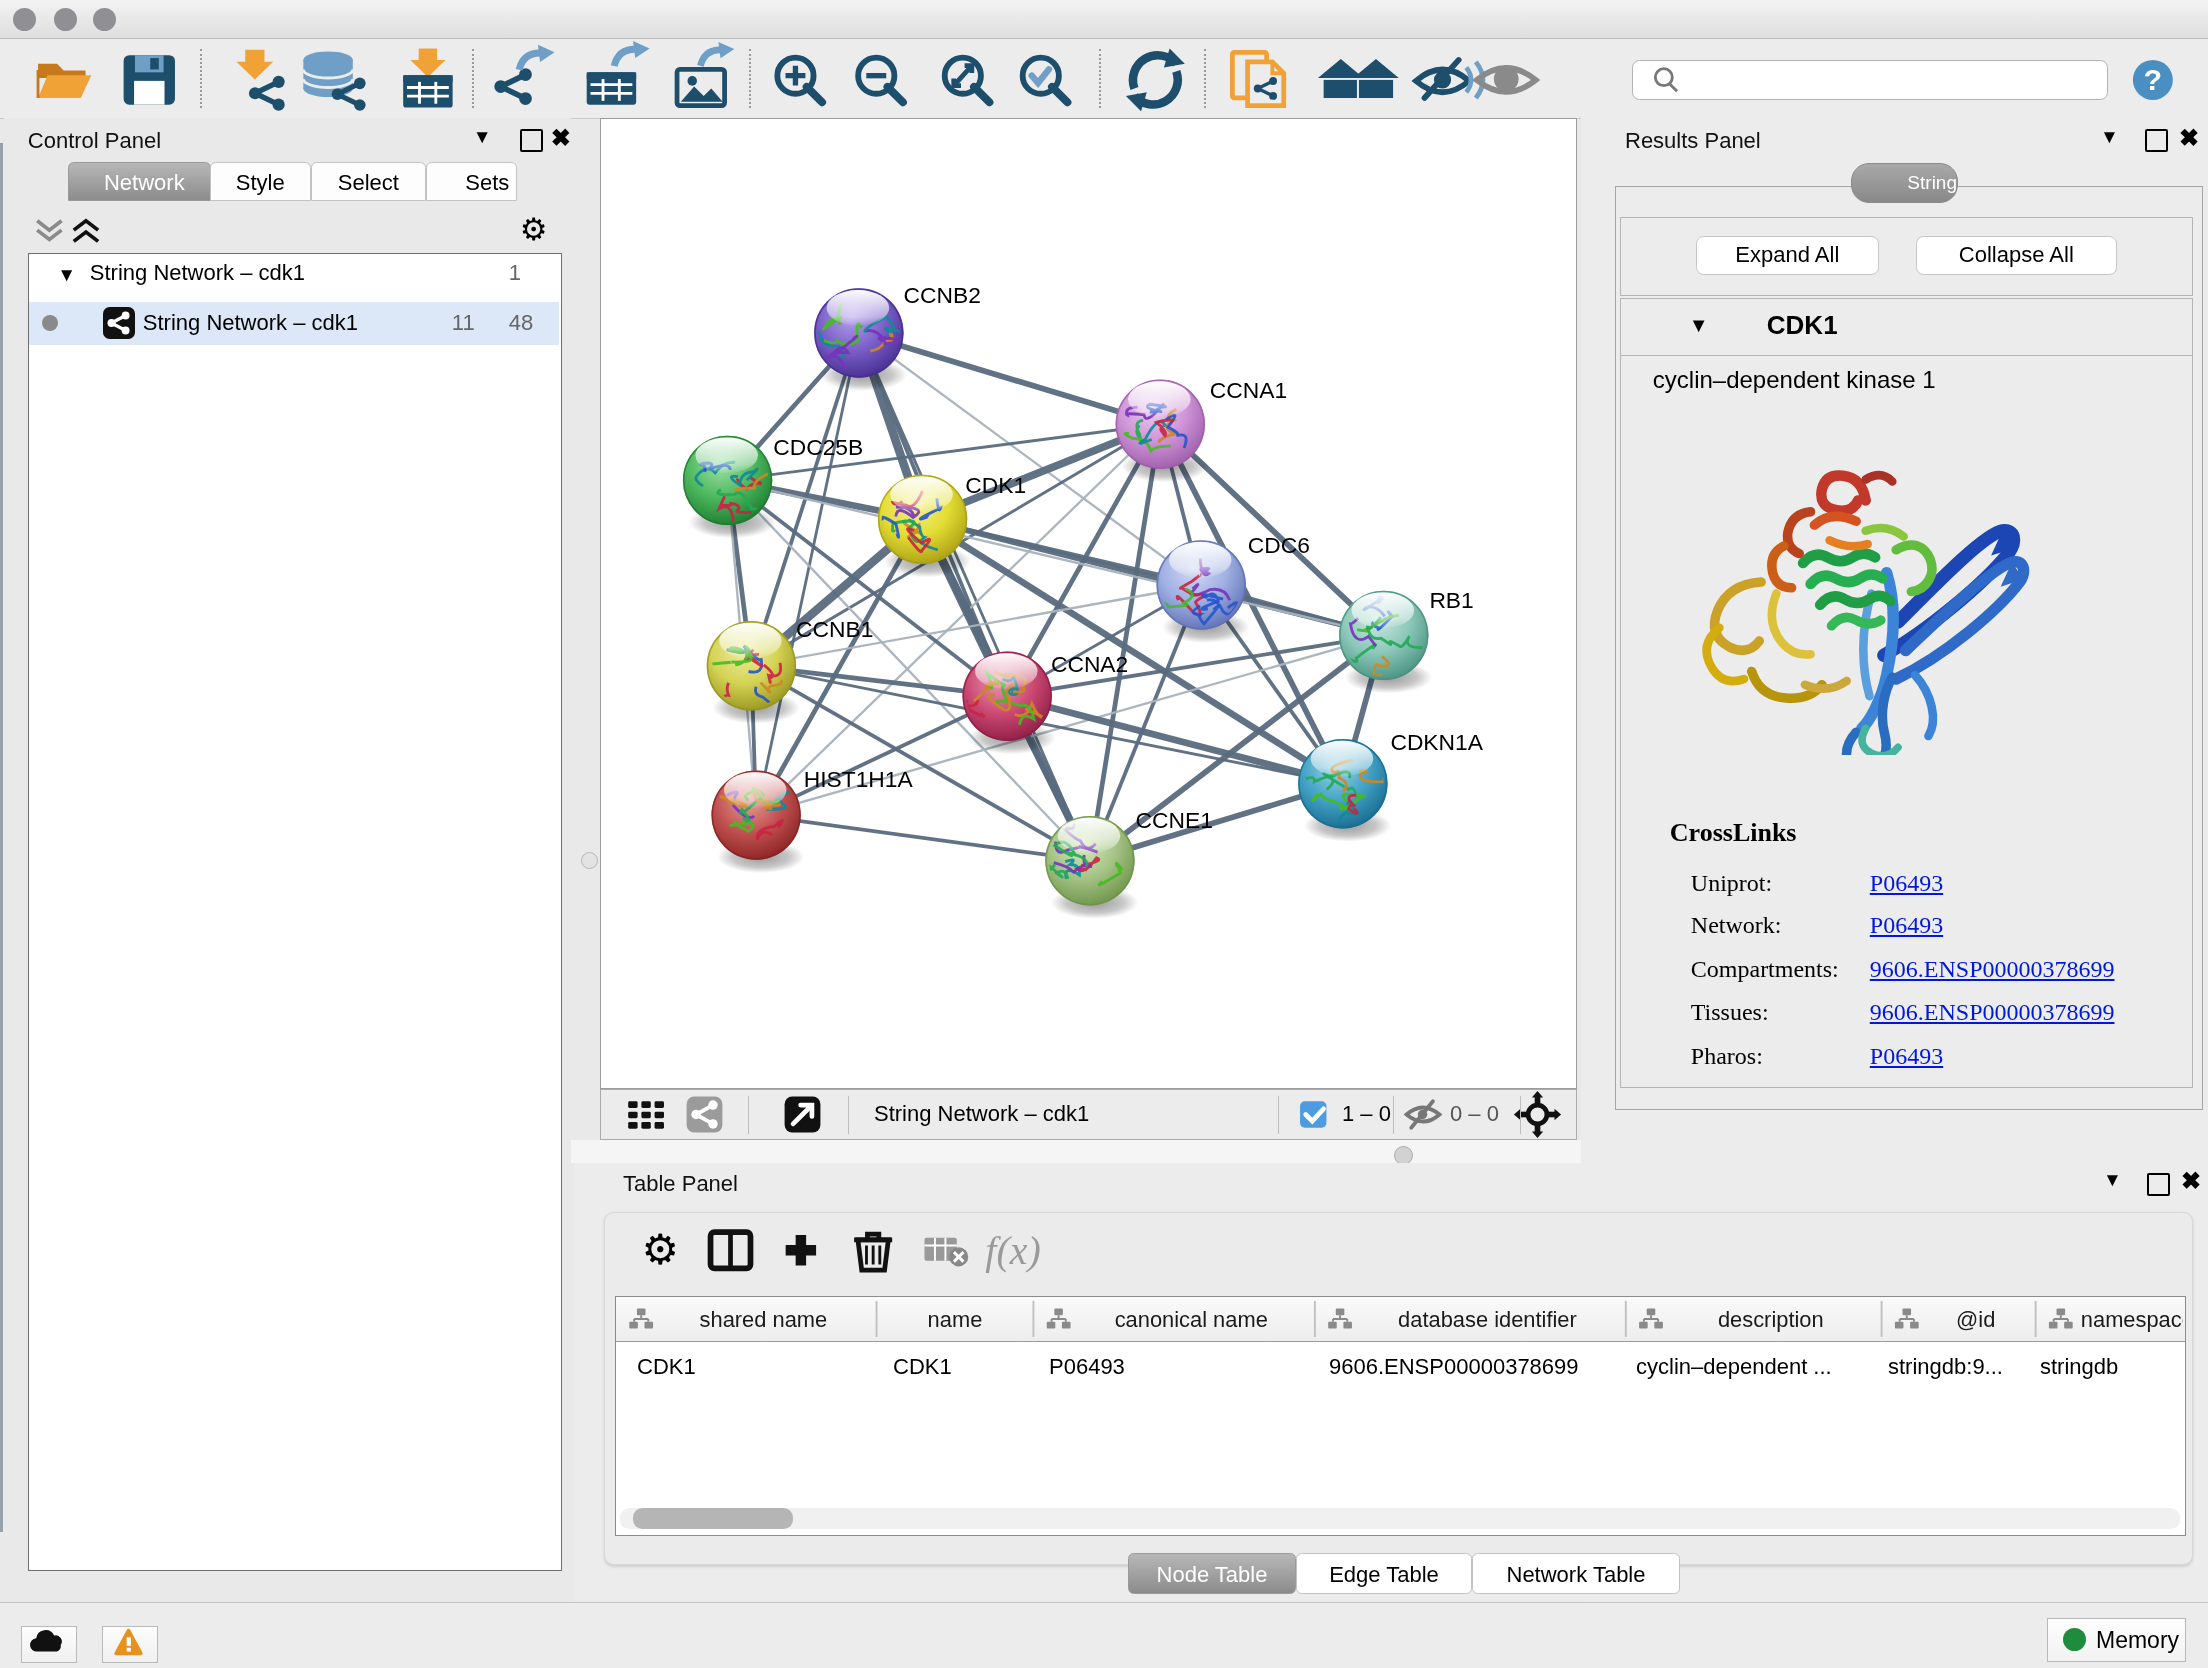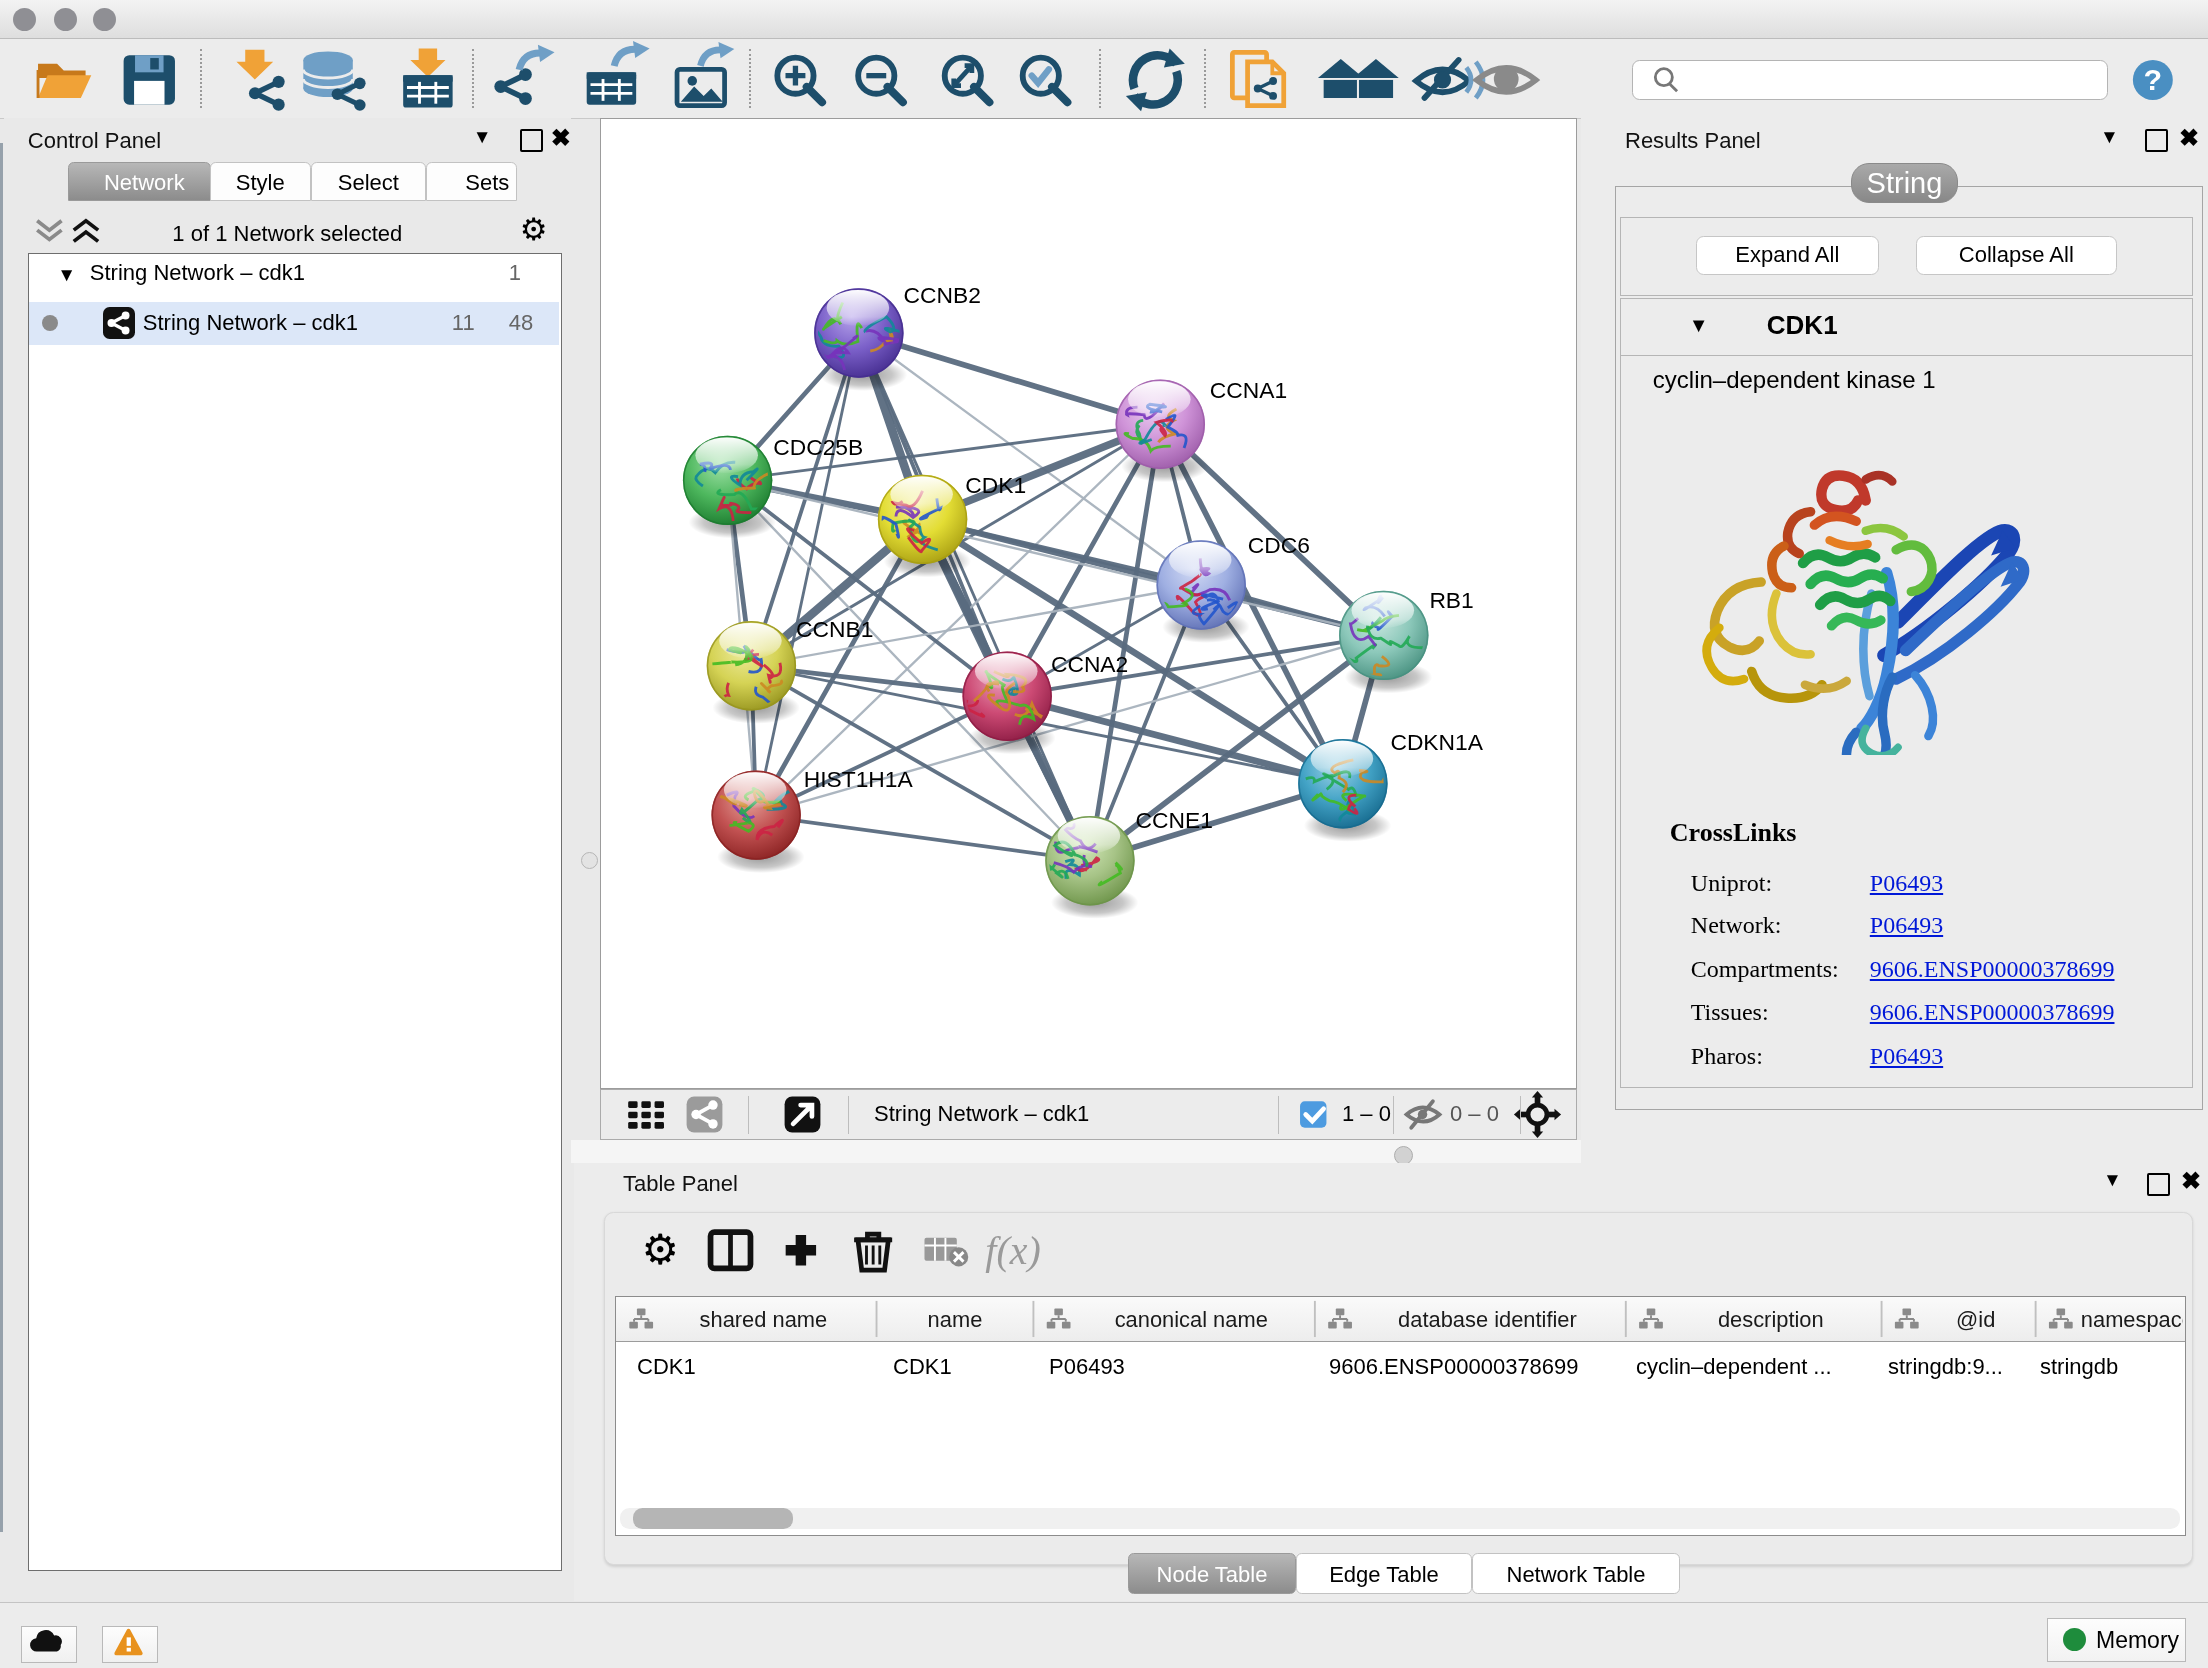--- a/index.html
+++ b/index.html
@@ -24,21 +24,21 @@
   .tabsel{background:linear-gradient(#b7b7b7,#8c8c8c);color:#fff;border-color:#9a9a9a;}
   #cplist{left:24px;top:135px;width:534px;height:1318px;background:#fff;border:1.9px solid #6e6e6e;box-sizing:border-box;}
   #cprow2{left:0px;top:48px;width:530px;height:43px;background:#dce7f8;}
   
   #canvas{left:600px;top:118px;width:977px;height:971px;background:#fff;border:1px solid #9c9c9c;box-sizing:border-box;}
   #netstatus{left:600px;top:1089px;width:977px;height:51px;background:#ececec;border:1px solid #ababab;box-sizing:border-box;}
   .vsep{top:5.7px;height:38px;width:1px;background:#bdbdbd;}
   
   #rpanel{left:1581px;top:118px;width:628px;height:1484px;background:#ececec;}
   #stringtab{left:270px;top:45px;width:105px;height:38px;background:linear-gradient(#a9a9a9,#888);
-     border:1px solid #8a8a8a;border-radius:18px;color:#fff;font-size:29px;text-align:center;line-height:38px;}
+     border:1px solid #8a8a8a;border-radius:18px;color:#fff;font-size:19px;text-align:right;line-height:38px;}
   #router{left:34px;top:68px;width:586px;height:922px;border:1.9px solid #a5a5a5;background:#ececec;}
   #rbox1{left:4.8px;top:31px;width:571px;height:77px;border:1.9px solid #b5b5b5;}
   .rbtn{top:18px;height:39px;background:#fff;border:1.9px solid #c6c6c6;border-radius:7.6px;
         font-size:22px;text-align:center;line-height:36px;color:#000;box-sizing:border-box;}
   #rbox2{left:4.8px;top:112px;width:571px;height:788px;border:1.9px solid #b5b5b5;}
   #rbox2hdr{left:0;top:0;width:100%;height:57px;border-bottom:1.9px solid #b5b5b5;box-sizing:border-box;}
   .serif{font-family:"Liberation Serif", serif;}
   .link{color:#0018d8;text-decoration:underline;}
   
   #tpanel{left:574px;top:1163px;width:1634px;height:438px;background:#ececec;}
@@ -199,21 +199,20 @@
   <svg class="abs" style="left:28.5px;top:99px;" width="76" height="30" viewBox="0 0 80 32">
       <g fill="none" stroke="#8a8a8a" stroke-width="4">
         <path d="M5 4 l13 10 l13 -10"></path>
         <path d="M5 14 l13 10 l13 -10"></path>
       </g>
       <g fill="none" stroke="#111" stroke-width="4">
         <path d="M44 14 l13 -10 l13 10"></path>
         <path d="M44 26 l13 -10 l13 10"></path>
       </g>
     </svg>
-  <div class="abs" style="left:0;top:103px;width:567px;text-align:center;font-size:22px;">1 of 1 Network selected</div>
   <div class="abs" style="left:516px;top:93px;font-size:31px;">⚙</div>
   <div id="cplist" class="abs">
     <div class="abs" style="left:28.5px;top:9.5px;font-size:19px;">▼</div>
     <div class="abs" style="left:61px;top:5.7px;font-size:22px;">String Network – cdk1</div>
     <div class="abs" style="left:480px;top:5.7px;font-size:22px;color:#666;">1</div>
     <div id="cprow2" class="abs">
       <div class="abs" style="left:13.3px;top:13.3px;width:16px;height:16px;border-radius:50%;background:#8a8a8a;"></div>
       <svg class="abs" style="left:74px;top:4.8px;" width="32" height="32" viewBox="0 0 34 34">
           <rect x="0" y="0" width="34" height="34" rx="7" fill="#111"></rect>
           <g stroke="#fff" stroke-width="3.5">

